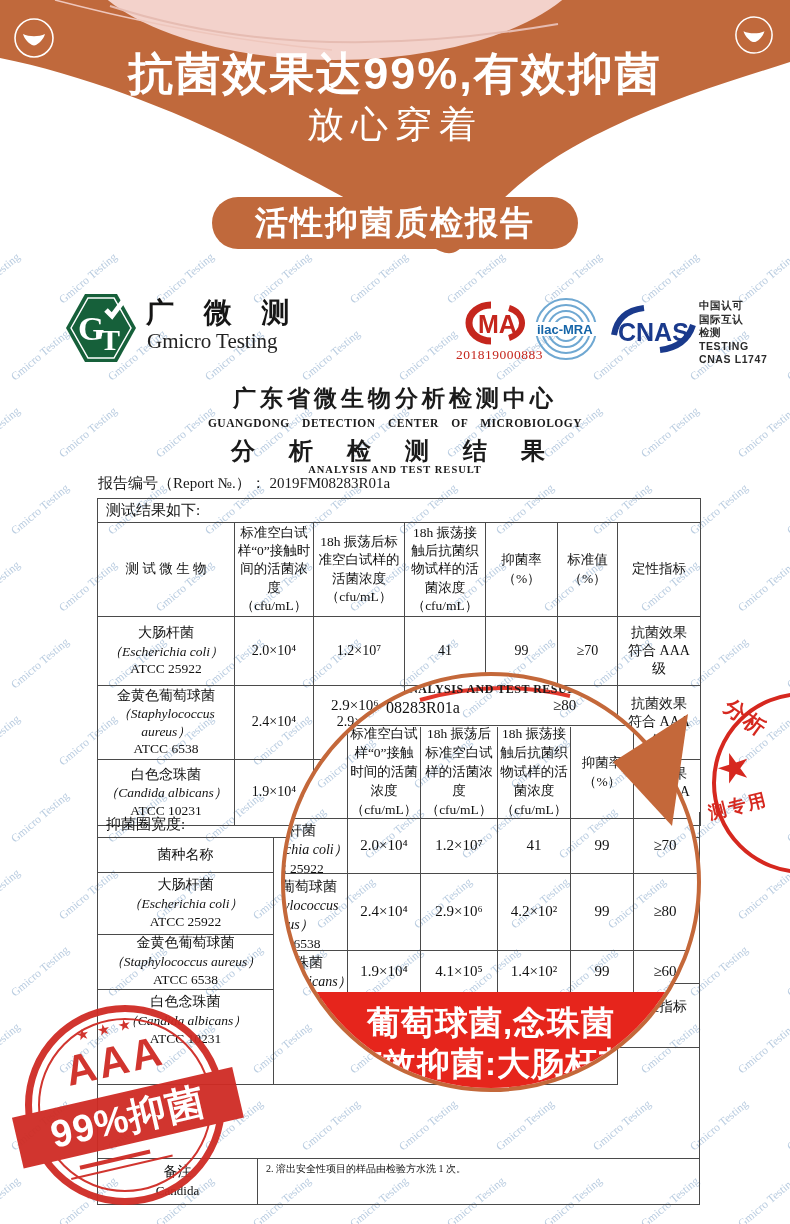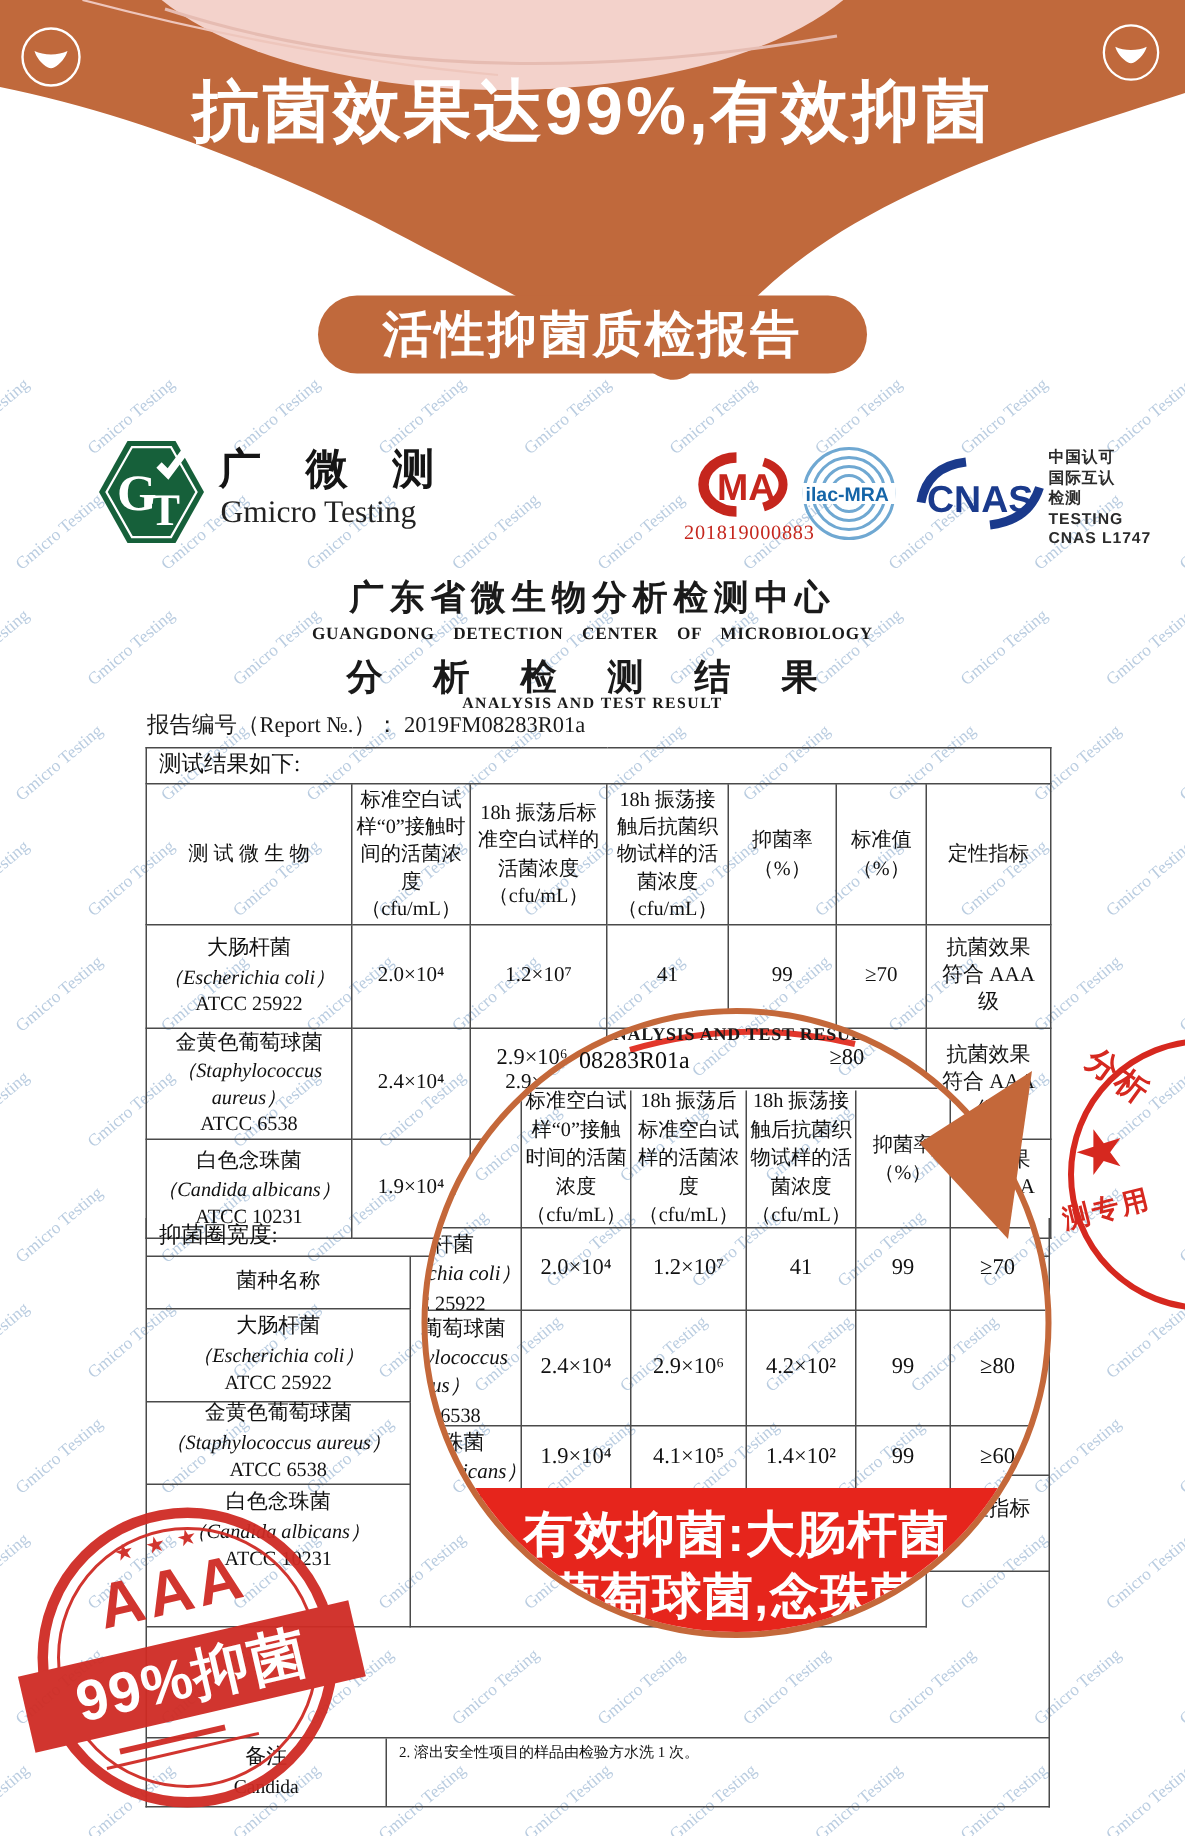--- a/index.html
+++ b/index.html
@@ -226,20 +226,21 @@
   <svg class="corner-icon" style="left:13px;top:17px;" width="42" height="42" viewBox="0 0 42 42">
     <circle cx="21" cy="21" r="19" fill="none" stroke="#fff" stroke-width="1.6"></circle>
     <path d="M10,17 C16,20 26,20 32,17 C31,21 27,26 23,28 C22,28.6 20,28.6 19,28 C15,26 11,21 10,17 Z" fill="#fff"></path>
   </svg>
   <svg class="corner-icon" style="left:734px;top:15px;" width="40" height="40" viewBox="0 0 42 42">
     <circle cx="21" cy="21" r="19" fill="none" stroke="#fff" stroke-width="1.6"></circle>
     <path d="M10,17 C16,20 26,20 32,17 C31,21 27,26 23,28 C22,28.6 20,28.6 19,28 C15,26 11,21 10,17 Z" fill="#fff"></path>
   </svg>
 
   <div class="banner-title sans">抗菌效果达99%,有效抑菌</div>
+  <div class="banner-sub sans">放心穿着</div>
   <div class="badge sans">活性抑菌质检报告</div>
 
   <svg class="abs" style="left:62px;top:286px;z-index:3;" width="78" height="84" viewBox="0 0 78 84">
     <polygon points="4,42 23,8 55,8 74,42 55,76 23,76" fill="#16603a"></polygon>
     <polygon points="9,42 26,12 52,12 69,42 52,72 26,72" fill="none" stroke="#fff" stroke-width="1.5"></polygon>
     <text x="16" y="54" fill="#fff" font-family="Liberation Serif,serif" font-size="34" font-weight="bold">G</text>
     <text x="38" y="64" fill="#fff" font-family="Liberation Serif,serif" font-size="30" font-weight="bold">T</text>
     <path d="M44,24 L50,30 L62,14" stroke="#fff" stroke-width="5" fill="none"></path>
   </svg>
   <div class="logo-cn sans">广 微 测</div>
@@ -484,22 +485,22 @@
       <div class="mg-v" style="left:290px;top:201px;width:62px;height:77px;z-index:2;">99</div>
       <div class="mg-v" style="left:353px;top:201px;width:62px;height:77px;z-index:2;">≥80</div>
 
       <div class="mg-v" style="left:67px;top:278px;width:72px;height:42px;z-index:2;">1.9×10⁴</div>
       <div class="mg-v" style="left:140px;top:278px;width:76px;height:42px;z-index:2;">4.1×10⁵</div>
       <div class="mg-v" style="left:217px;top:278px;width:72px;height:42px;z-index:2;">1.4×10²</div>
       <div class="mg-v" style="left:290px;top:278px;width:62px;height:42px;z-index:2;">99</div>
       <div class="mg-v" style="left:353px;top:278px;width:62px;height:42px;z-index:2;">≥60</div>
 
       <div class="chord">
+        <span>葡萄球菌,念珠菌</span>
         <span>有效抑菌:大肠杆菌</span>
-        <span>葡萄球菌,念珠菌</span>
       </div>
     </div>
   </div>
 
   <div class="frag ser" style="left:331px;top:697px;font-size:15px;">2.9×10⁶</div>
   <div class="frag ser" style="left:386px;top:699px;font-size:16px;">08283R01a</div>
   <div class="frag ser" style="left:553px;top:697px;font-size:15px;">≥80</div>
 
   <svg class="tri" width="100" height="130" viewBox="0 0 100 130">
     <polygon points="88,9 13,57 72,121" fill="#c4683a"></polygon>

